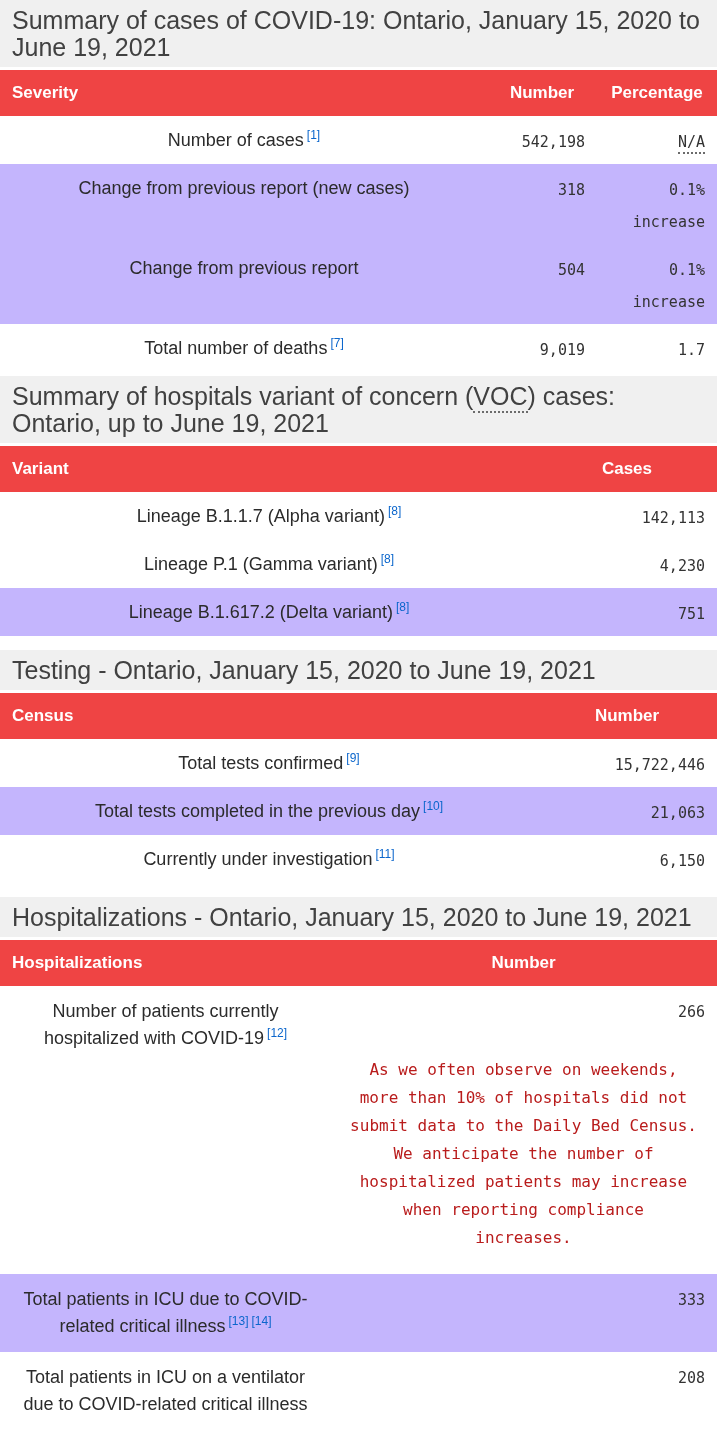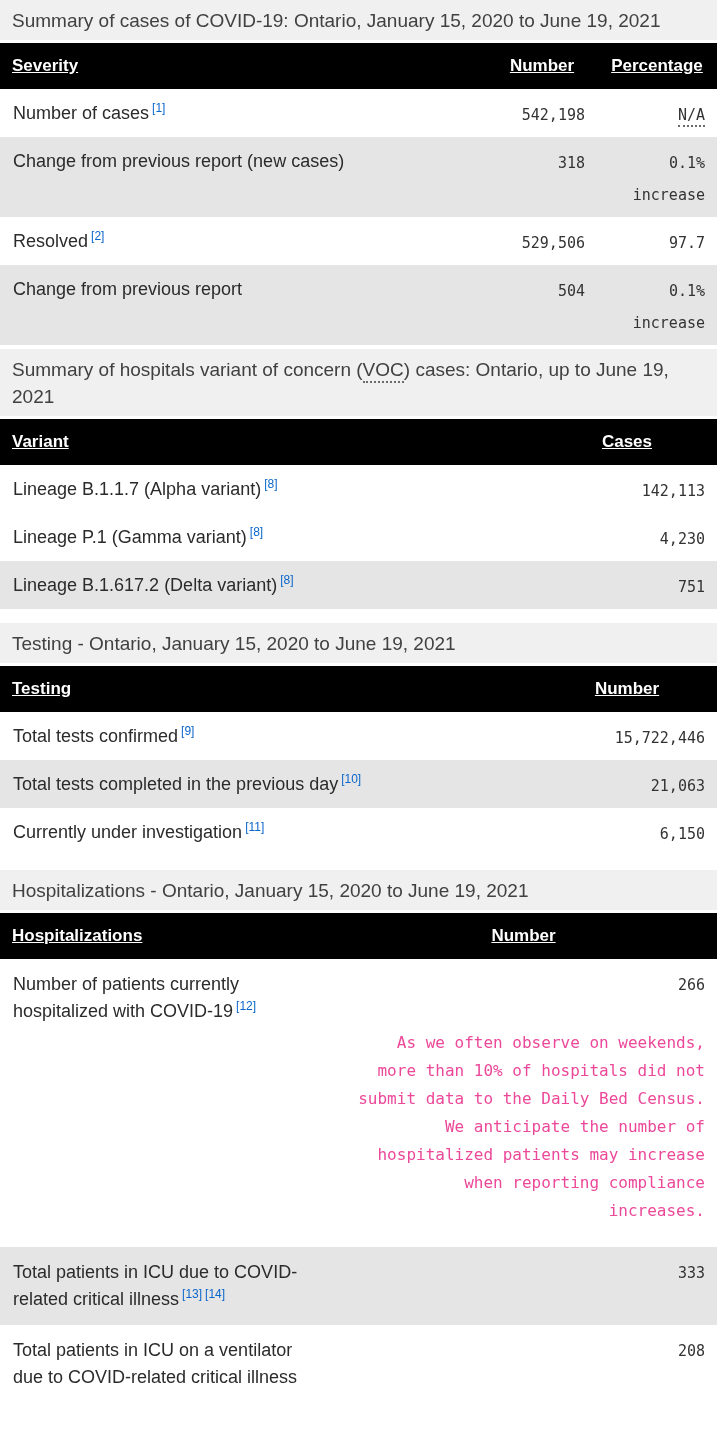--- a/index.html
+++ b/index.html
@@ -6,49 +6,48 @@
   html, body { margin: 0; padding: 0; }
   body {
     width: 717px; height: 1447px; overflow: hidden;
     background: #ffffff;
     font-family: "Liberation Sans", sans-serif;
     color: #333333;
   }
   .band {
     background: #f0f0f0;
     color: #414141;
-    font-size: 19px;
+    font-size: 25px;
     line-height: 27px;
     padding: 7px 12px 6px 12px;
     margin: 0 0 3px 0;
     font-weight: 400;
   }
   .section { margin-top: 0; }
   .section + .section { margin-top: 14px; }
   table { width: 717px; border-collapse: collapse; table-layout: fixed; }
   th {
-    background: #000000;
+    background: #ef4444;
     color: #ffffff;
     font-size: 17px;
     font-weight: 700;
     text-align: left;
     padding: 13px 12px;
     vertical-align: middle;
-    text-decoration: underline;
   }
   th.right { text-align: center; }
   td {
     font-size: 18px;
     line-height: 24px;
     padding: 12px 12px;
     vertical-align: top;
     color: #2b2b2b;
   }
-  tr.stripe td { background: #e5e5e5; }
-  td.label { text-align: left; padding-left: 13px; }
+  tr.stripe td { background: #c4b5fd; }
+  td.label { text-align: center; padding-left: 13px; }
   td.val, td.pct {
     text-align: right;
     font-family: "DejaVu Sans Mono", monospace;
     font-size: 15px;
     line-height: 20px;
     padding-top: 16px;
     color: #333333;
   }
   .t-cases col.c-label { width: 487px; }
   .t-cases col.c-num   { width: 110px; }
@@ -68,22 +67,22 @@
   abbr.dotted {
     text-decoration: none;
     border-bottom: 2px dotted #6b6b6b;
     padding-bottom: 1px;
   }
   .pct2 { display: block; margin-top: 12px; }
   .note {
     font-family: "DejaVu Sans Mono", monospace;
     font-size: 16px;
     line-height: 28px;
-    color: #ec4899;
-    text-align: right;
+    color: #b91c1c;
+    text-align: center;
     white-space: pre-line;
     margin-top: 34px;
     padding-bottom: 10px;
   }
   .t-hosp td.label { line-height: 27px; margin-top: 14px; }
 </style>
 </head>
 <body>
 
 <div class="section">
@@ -103,30 +102,30 @@
     <tr>
       <td class="label"><span>Number of cases</span><sup class="fn">[1]</sup></td>
       <td class="val">542,198</td>
       <td class="pct"><abbr class="dotted">N/A</abbr></td>
     </tr>
     <tr class="stripe">
       <td class="label"><span>Change from previous report (new cases)</span></td>
       <td class="val">318</td>
       <td class="pct"><span>0.1%</span><span class="pct2">increase</span></td>
     </tr>
-    <tr>
-      <td class="label"><span>Resolved</span><sup class="fn">[2]</sup></td>
-      <td class="val">529,506</td>
-      <td class="pct">97.7</td>
-    </tr>
     <tr class="stripe">
       <td class="label"><span>Change from previous report</span></td>
       <td class="val">504</td>
       <td class="pct"><span>0.1%</span><span class="pct2">increase</span></td>
     </tr>
+    <tr>
+      <td class="label"><span>Total number of deaths</span><sup class="fn">[7]</sup></td>
+      <td class="val">9,019</td>
+      <td class="pct">1.7</td>
+    </tr>
   </tbody>
     </table>
 </div>
 
 <div class="section" style="margin-top:4px;">
   <h3 class="band"><span>Summary of hospitals variant of concern (</span><abbr class="dotted">VOC</abbr><span>) cases: Ontario, up to June 19, 2021</span></h3>
   <table class="t-wide">
     <colgroup>
         <col class="c-label">
         <col class="c-num">
@@ -154,21 +153,21 @@
 
 <div class="section">
   <h3 class="band">Testing - Ontario, January 15, 2020 to June 19, 2021</h3>
   <table class="t-wide">
     <colgroup>
         <col class="c-label">
         <col class="c-num">
       </colgroup>
     <tbody>
         <tr>
-      <th>Testing</th>
+      <th>Census</th>
       <th class="right">Number</th>
     </tr>
     <tr>
       <td class="label"><span>Total tests confirmed</span><sup class="fn">[9]</sup></td>
       <td class="val">15,722,446</td>
     </tr>
     <tr class="stripe">
       <td class="label"><span>Total tests completed in the previous day</span><sup class="fn">[10]</sup></td>
       <td class="val">21,063</td>
     </tr>

